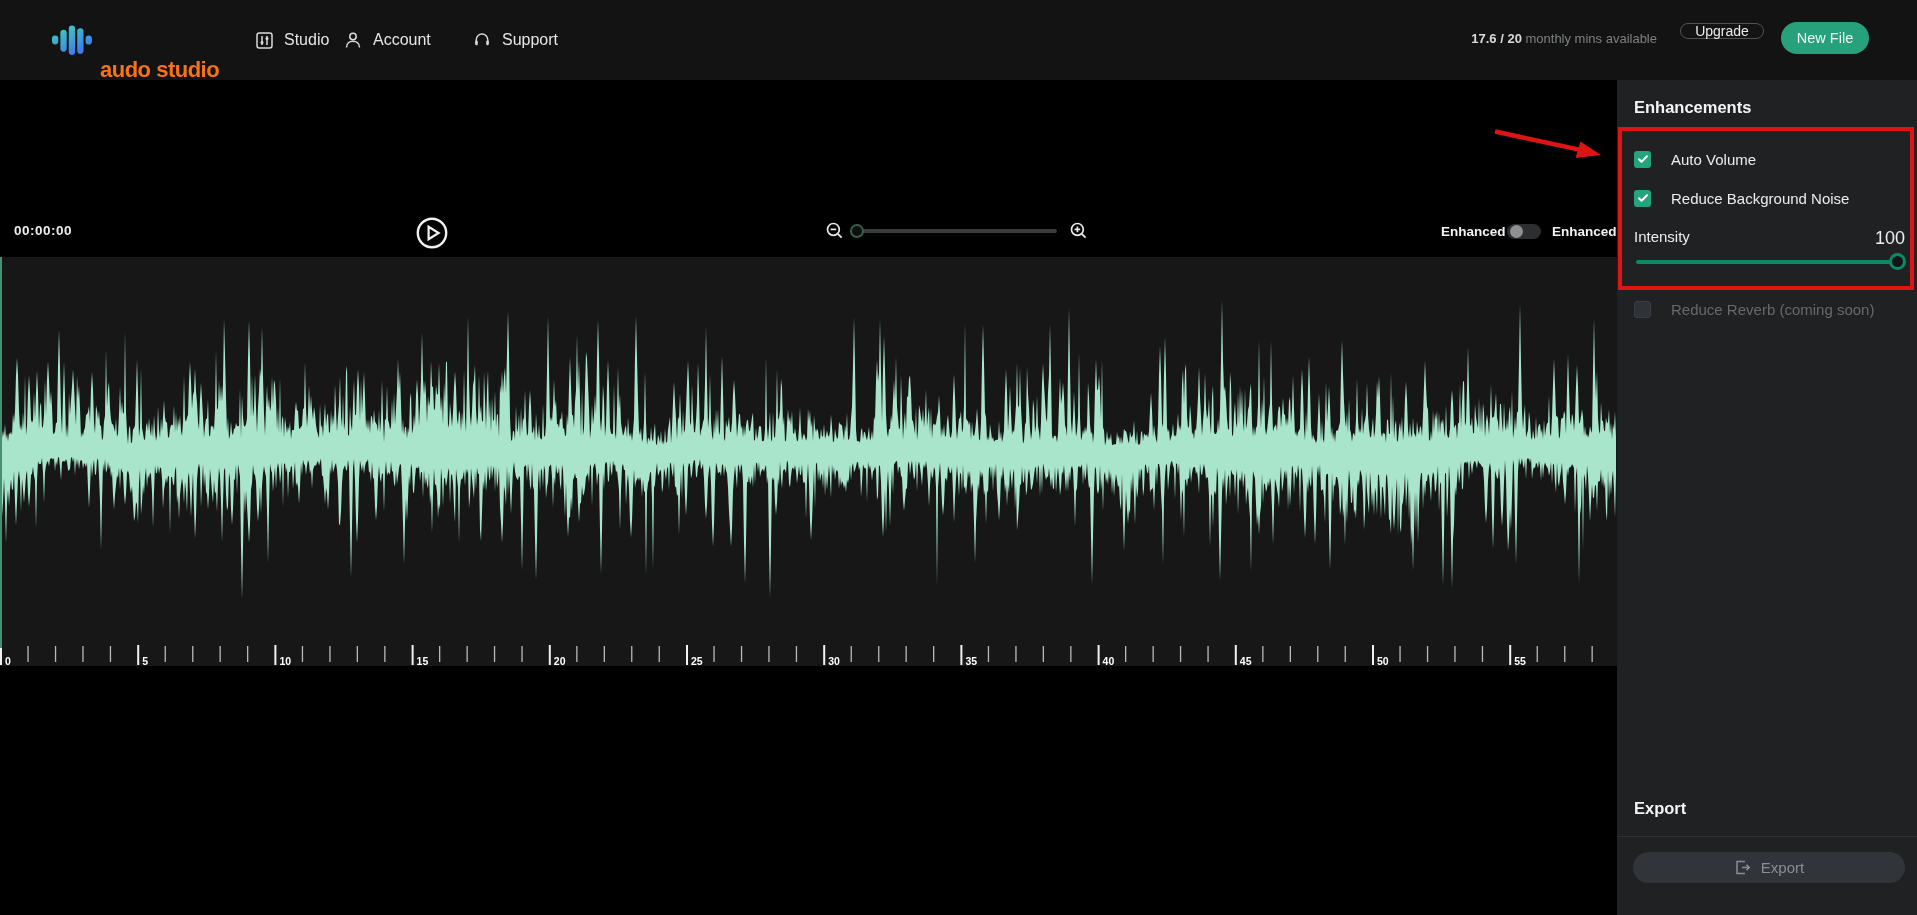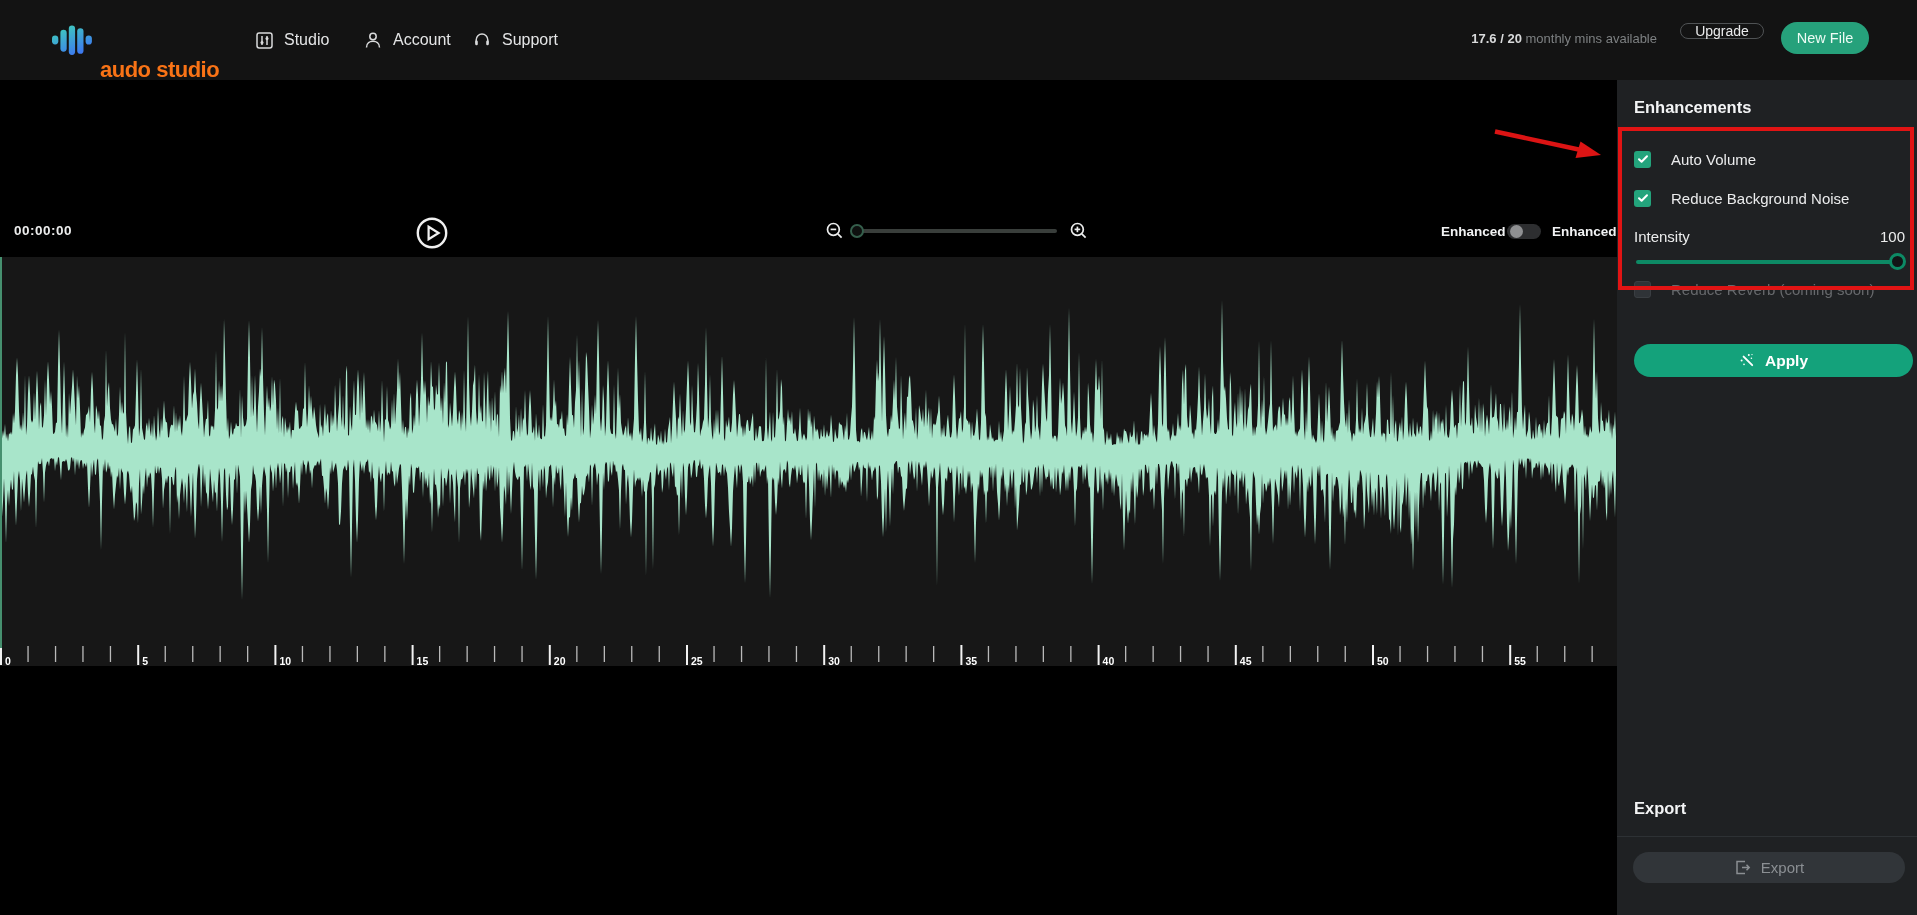--- a/index.html
+++ b/index.html
@@ -23,21 +23,21 @@
   #panel { position:absolute; left:0; top:257px; width:1617px; height:409px; background:#171717; }
   
   #side { position:absolute; left:1617px; top:80px; width:300px; height:835px; background:#1f2123; }
   #side h2 { position:absolute; left:17px; font-size:16.5px; font-weight:bold; color:#f3f4f5; }
   .cbrow { position:absolute; left:17px; display:flex; align-items:center; gap:20px; height:18px; }
   .cbrow .lbl { font-size:15px; color:#ebeced; }
   .cb { width:17px; height:17px; border-radius:3px; background:#23a47c; display:flex; align-items:center; justify-content:center; }
   .cb svg { display:block; }
   .cb.off { background:#2f3337; border:1px solid #3a3e42; }
   #intlabel { position:absolute; left:17px; top:148px; font-size:15px; color:#eceded; }
-  #intval { position:absolute; right:12px; top:148px; font-size:15px; color:#eceded; }
+  #intval { position:absolute; right:12px; top:148px; font-size:18px; color:#eceded; }
   #strack { position:absolute; left:19px; top:179.5px; width:269px; height:4px; background:#0d8a65; border-radius:2px; }
   #sknob { position:absolute; left:272px; top:173px; width:17px; height:17px; border-radius:50%;
     background:#121416; border:3px solid #0d8a65; }
   #applybtn { position:absolute; left:17px; top:264px; width:279px; height:33px; border-radius:17px;
     background:#14a27b; display:flex; align-items:center; justify-content:center; gap:9px;
     color:#fff; font-size:15.5px; font-weight:bold; }
   #exphead { position:absolute; left:17px; top:719px; font-size:16.5px; font-weight:bold; color:#f3f4f5; }
   #expdiv { position:absolute; left:0; top:756px; width:300px; height:1px; background:#2d3134; }
   #expbtn { position:absolute; left:16px; top:772px; width:272px; height:31px; border-radius:16px;
     background:#313539; display:flex; align-items:center; justify-content:center; gap:10px;
@@ -73,21 +73,21 @@
     <div class="navitem" style="left:256px;">
       <svg width="17" height="17" viewBox="0 0 17 17" fill="none" stroke="#d9dadb" stroke-width="1.5">
         <rect x="1" y="1" width="15" height="15" rx="2.2"></rect>
         <line x1="6" y1="4" x2="6" y2="13"></line>
         <line x1="11" y1="4" x2="11" y2="13"></line>
         <circle cx="6" cy="10.5" r="1.5" fill="#d9dadb" stroke="none"></circle>
         <circle cx="11" cy="6.5" r="1.5" fill="#d9dadb" stroke="none"></circle>
       </svg>
       <span>Studio</span>
     </div>
-    <div class="navitem" style="left:364px;">
+    <div class="navitem" style="left:344px;">
       <svg width="18" height="18" viewBox="0 0 18 18" fill="none" stroke="#d9dadb" stroke-width="1.5">
         <circle cx="9" cy="5.5" r="3.2"></circle>
         <path d="M2.5 16.5 C2.5 11.8 6 10.2 9 10.2 C12 10.2 15.5 11.8 15.5 16.5"></path>
       </svg>
       <span>Account</span>
     </div>
     <div class="navitem" style="left:473px;">
       <svg width="18" height="18" viewBox="0 0 18 18" fill="none" stroke="#d9dadb" stroke-width="1.5">
         <path d="M3.2 12.5 L3.2 9 C3.2 5.6 5.8 3.1 9 3.1 C12.2 3.1 14.8 5.6 14.8 9 L14.8 12.5"></path>
         <rect x="2.2" y="9.6" width="2.6" height="4.6" rx="1.2" fill="#d9dadb" stroke="none"></rect>
@@ -217,34 +217,23 @@
         <svg width="12" height="12" viewBox="0 0 12 12" fill="none" stroke="#fff" stroke-width="2" stroke-linecap="round" stroke-linejoin="round">
           <path d="M2 6.2 L4.6 8.8 L10 3.2"></path>
         </svg>
       </div>
       <span class="lbl">Reduce Background Noise</span>
     </div>
     <div id="intlabel">Intensity</div>
     <div id="intval">100</div>
     <div id="strack"></div>
     <div id="sknob"></div>
-    <div class="cbrow" style="top:200px;">
+    <div class="cbrow" style="top:220px;">
       <div class="cb off"></div>
       <span class="lbl" style="color:#67696c;">Reduce Reverb (coming soon)</span>
-    </div>
-    <div id="applybtn">
-      <svg width="17" height="17" viewBox="0 0 17 17" fill="none" stroke="#fff" stroke-width="1.9" stroke-linecap="round">
-        <path d="M4.6 4.6 L13.2 13.2"></path>
-        <circle cx="9.8" cy="3.0" r="1.0" fill="#fff" stroke="none"></circle>
-        <circle cx="2.6" cy="8.4" r="1.0" fill="#fff" stroke="none"></circle>
-        <circle cx="5.0" cy="12.4" r="0.8" fill="#fff" stroke="none"></circle>
-        <circle cx="12.4" cy="6.2" r="0.8" fill="#fff" stroke="none"></circle>
-        <circle cx="13.0" cy="2.6" r="0.7" fill="#fff" stroke="none"></circle>
-      </svg>
-      <span>Apply</span>
     </div>
     <div id="exphead">Export</div>
     <div id="expdiv"></div>
     <div id="expbtn">
       <svg width="17" height="17" viewBox="0 0 17 17" fill="none" stroke="#8b8f93" stroke-width="1.5">
         <path d="M11 2.5 L3 2.5 L3 14.5 L11 14.5"></path>
         <path d="M8 8.5 L15 8.5 M12.5 5.8 L15.2 8.5 L12.5 11.2"></path>
       </svg>
       <span>Export</span>
     </div>

